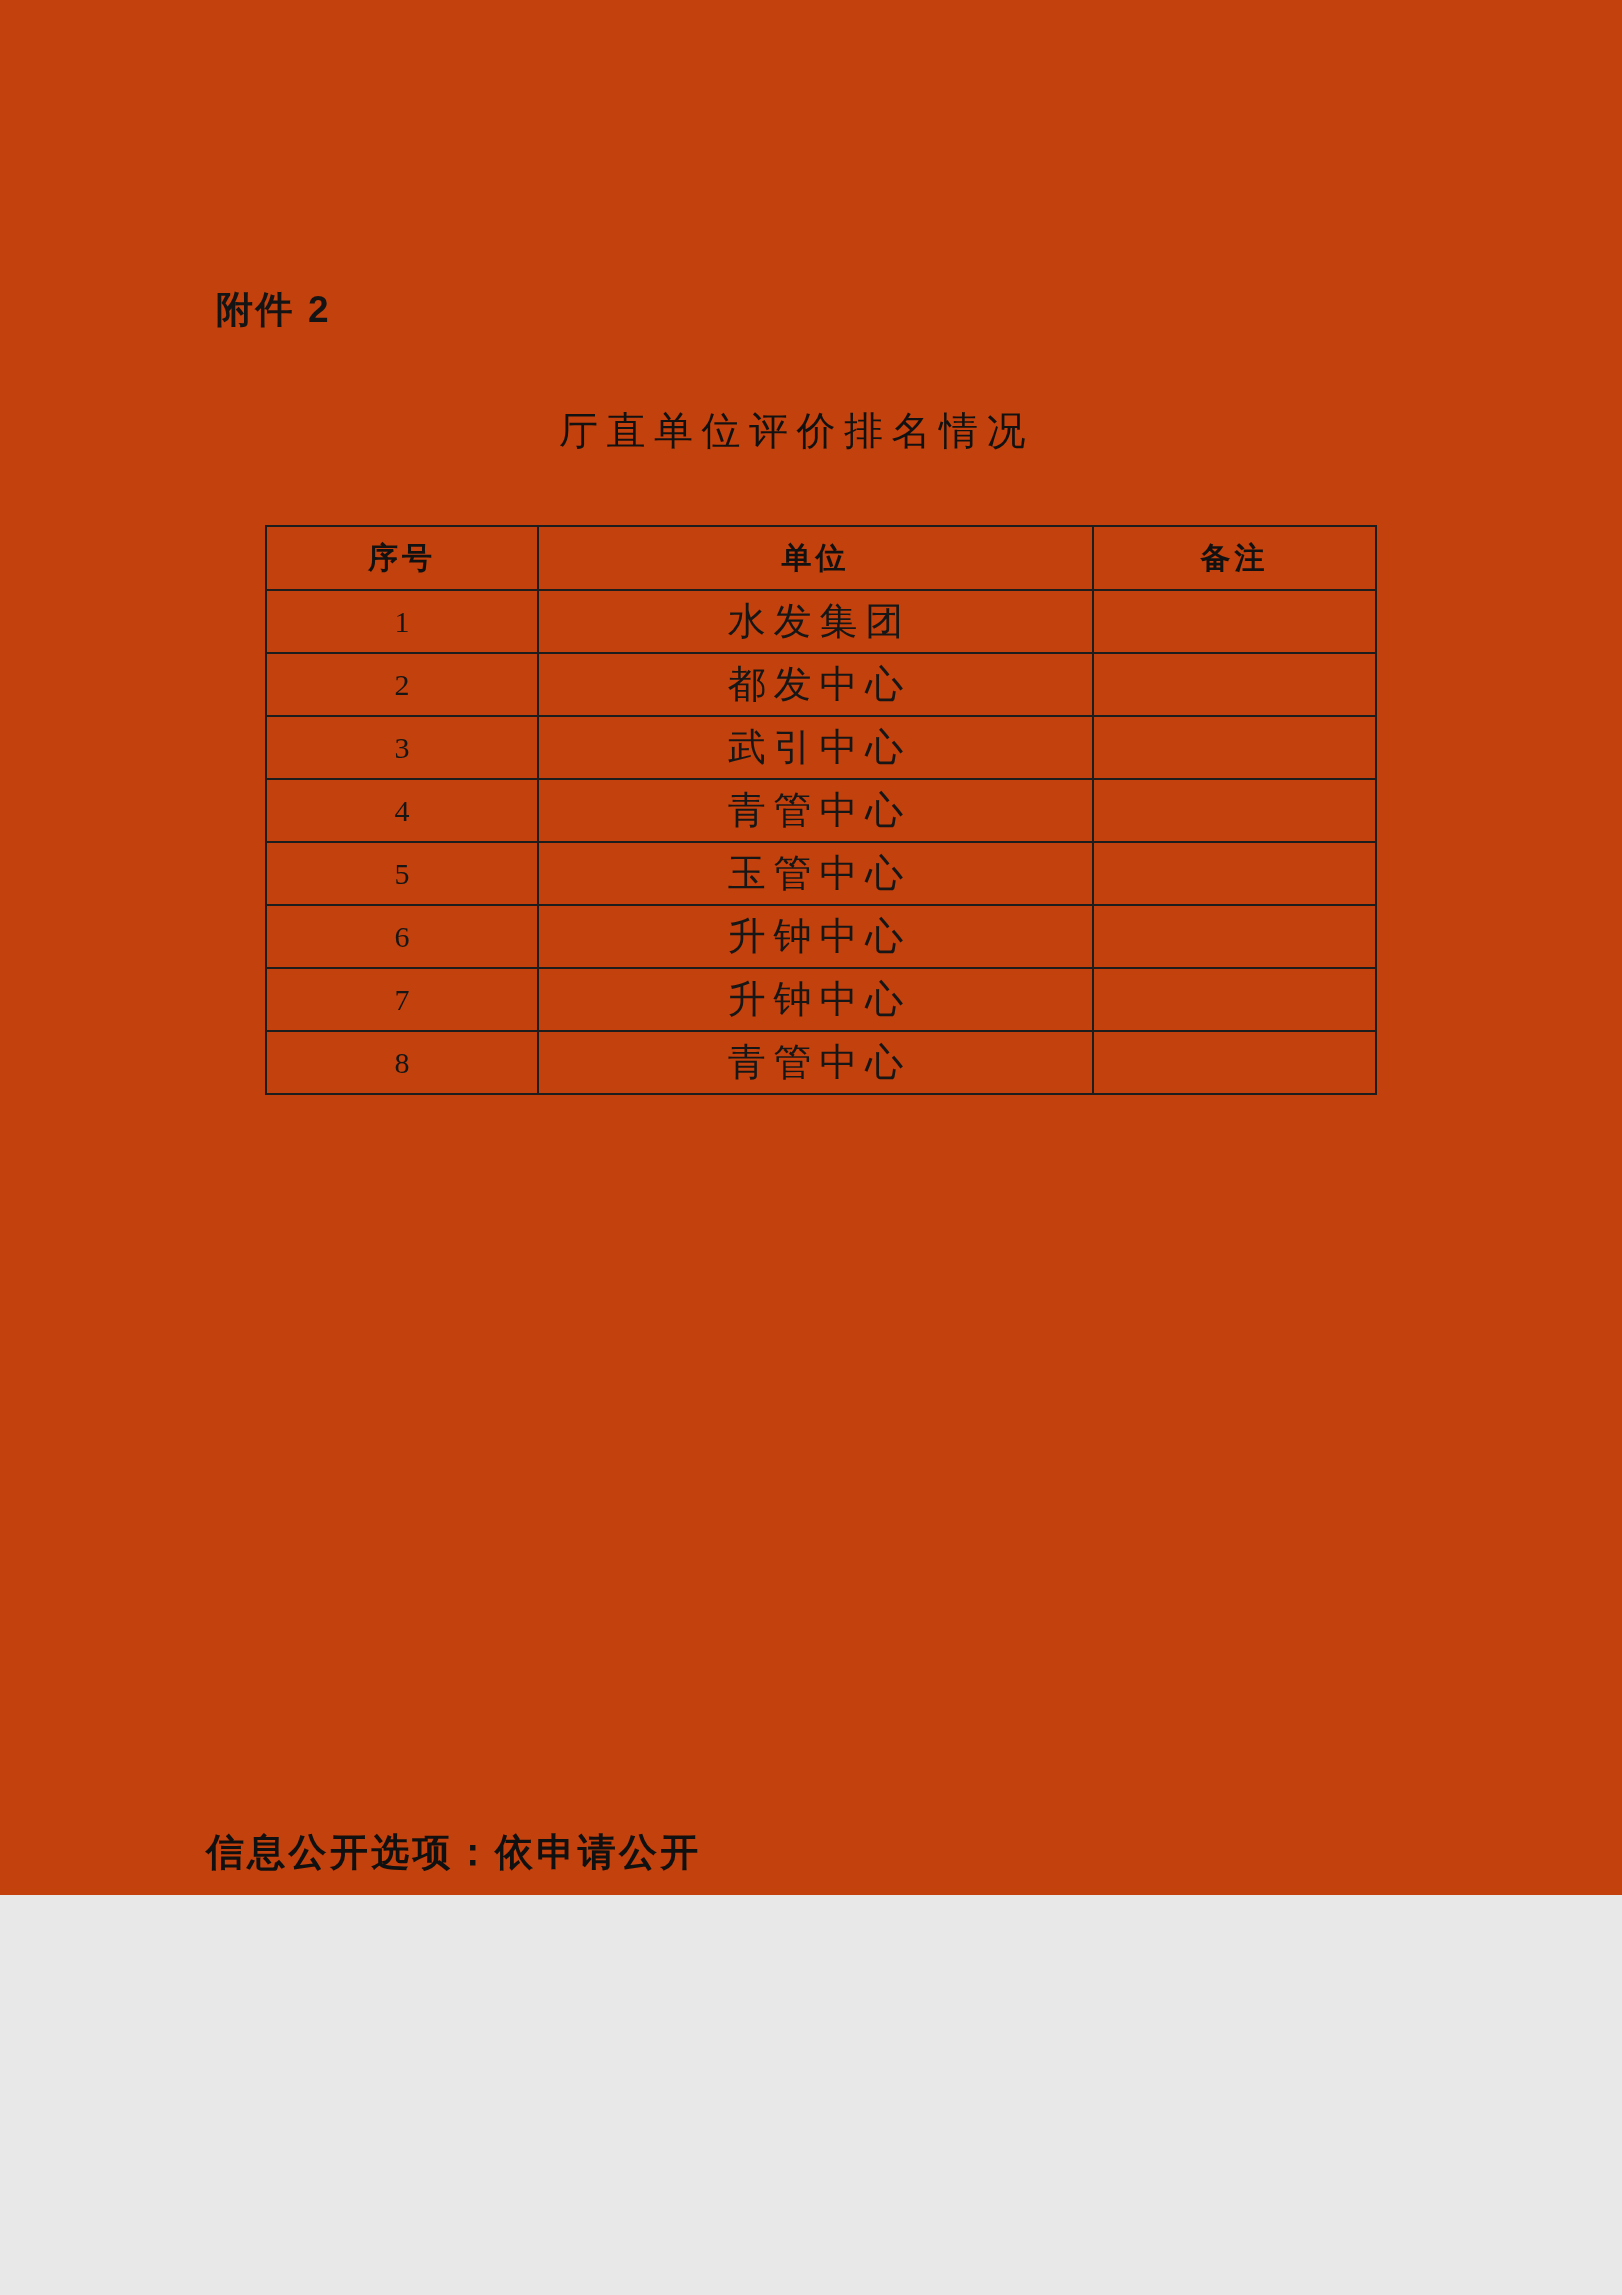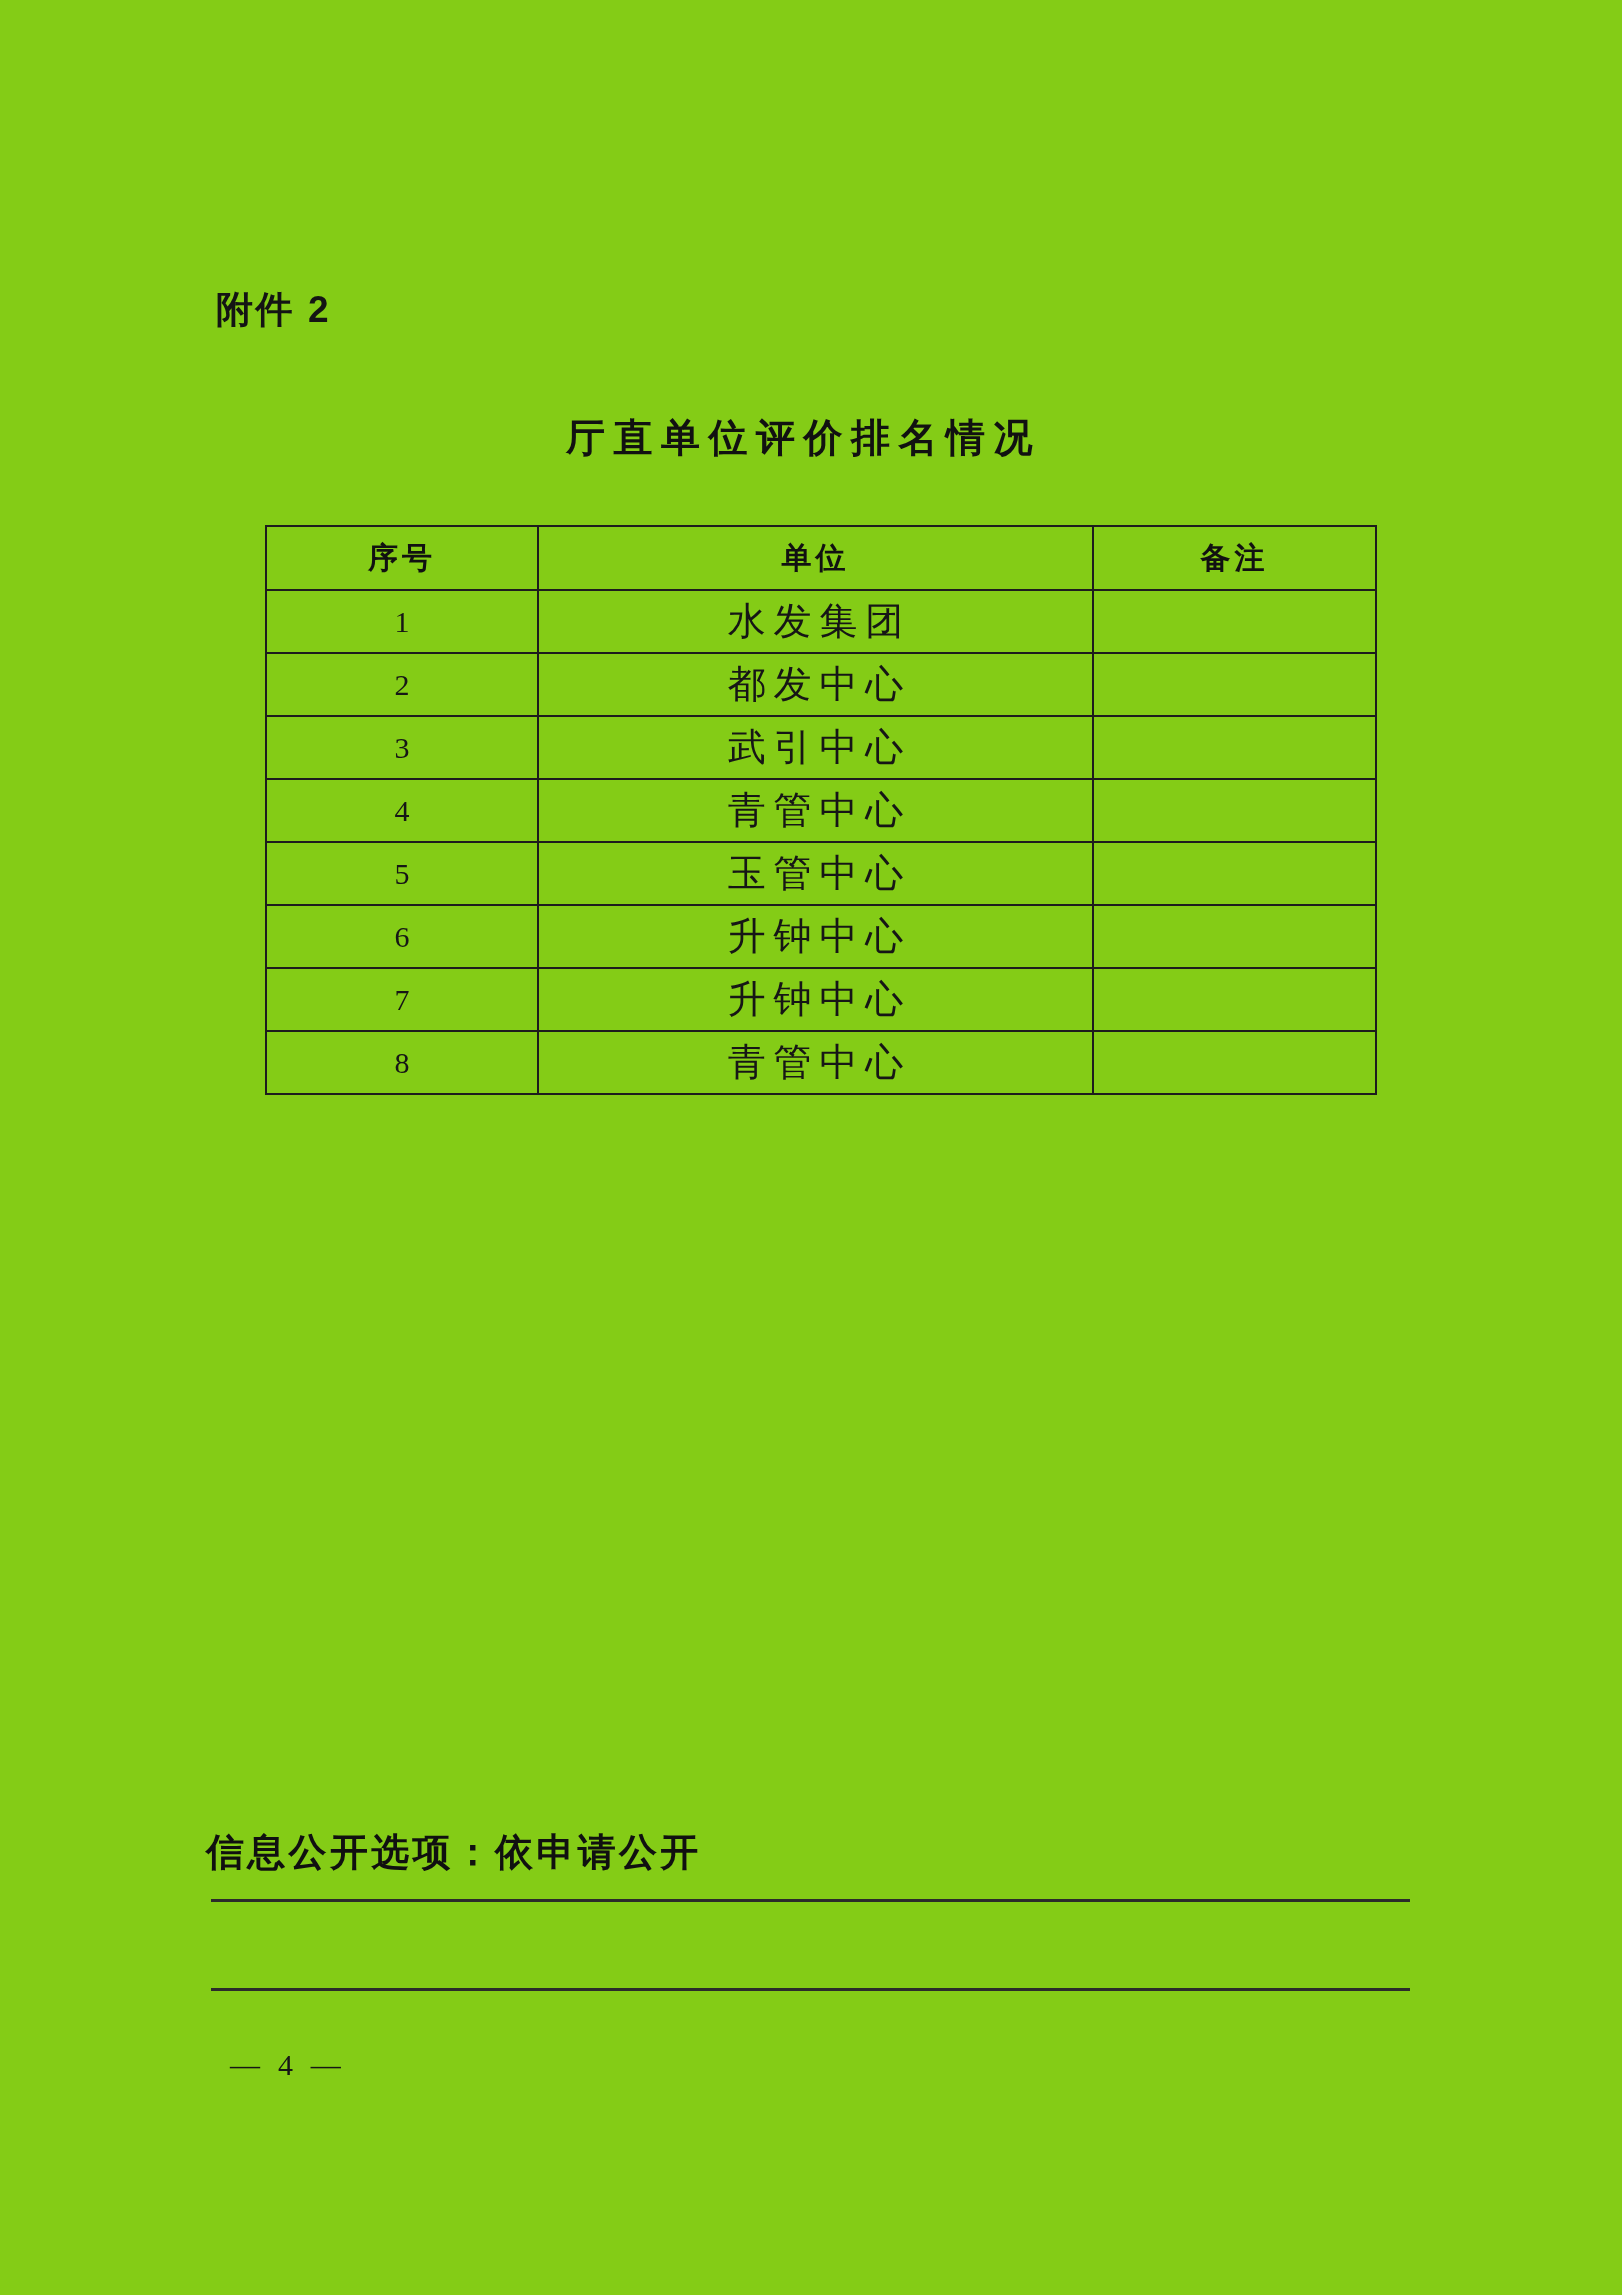--- a/index.html
+++ b/index.html
@@ -3,23 +3,23 @@
 <meta charset="utf-8">
 <style>
   html, body {
     margin: 0;
     padding: 0;
     background: #e8e8e8;
   }
   .page {
     position: relative;
     width: 1623px;
-    height: 2295px;
+    height: 1895px;
     margin: 0 auto;
-    background: #84cc16;
+    background: #c2410c;
     overflow: hidden;
     font-family: "Liberation Serif", serif;
     color: #161616;
   }
   
   .attachment {
     position: absolute;
     left: 216px;
     top: 285px;
     font-family: "Liberation Sans", sans-serif;
@@ -27,23 +27,23 @@
     font-size: 37px;
     letter-spacing: 2.6px;
     color: #141414;
     white-space: nowrap;
   }
   
   .title {
     position: absolute;
     left: 558px;
     top: 403px;
-    margin: 8px;
-    font-family: "Liberation Sans", sans-serif;
-    font-weight: 700;
+    margin: 1px;
+    font-family: "Liberation Sans", sans-serif;
+    font-weight: 400;
     font-size: 39px;
     letter-spacing: 8.5px;
     color: #111111;
     white-space: nowrap;
   }
   
   table.rank-table {
     position: absolute;
     left: 265px;
     top: 525px;

